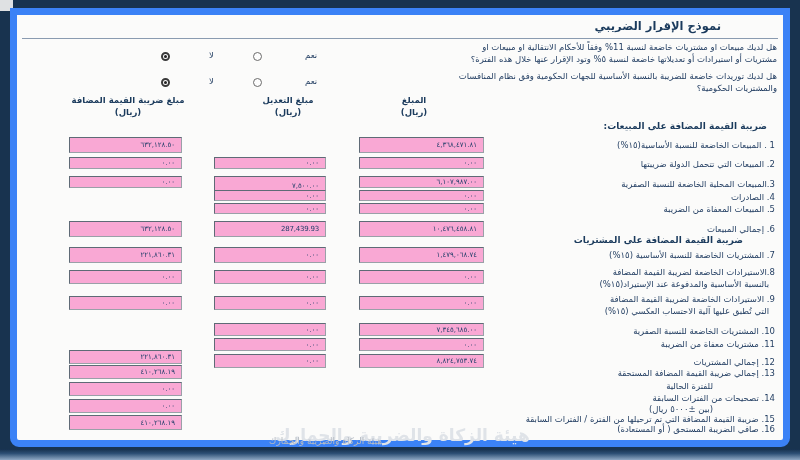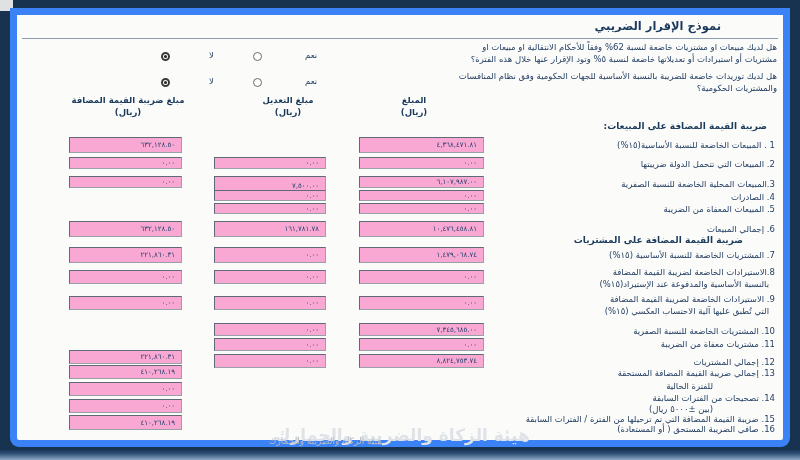--- a/index.html
+++ b/index.html
@@ -61,21 +61,21 @@
 </head>
 <body>
 
 <div class="corner-sq"></div>
 
 <div class="page">
 
   <div class="title">نموذج الإقرار الضريبي</div>
   <div class="title-rule"></div>
 
-  <div class="qline" style="top:27px">هل لديك مبيعات او مشتريات خاضعة لنسبة 62% وفقاً للأحكام الانتقالية او مبيعات او</div>
+  <div class="qline" style="top:27px">هل لديك مبيعات او مشتريات خاضعة لنسبة 11% وفقاً للأحكام الانتقالية او مبيعات او</div>
   <div class="qline" style="top:39px">مشتريات أو استيرادات أو تعديلاتها خاضعة لنسبة ٥% وتود الإقرار عنها خلال هذه الفترة؟</div>
   <div class="radio-label" style="left:288px;top:35px">نعم</div>
   <div class="radio" style="left:236px;top:37px"></div>
   <div class="radio-label" style="left:192px;top:35px">لا</div>
   <div class="radio selected" style="left:144px;top:37px"></div>
 
   <div class="qline" style="top:56px">هل لديك توريدات خاضعة للضريبة بالنسبة الأساسية للجهات الحكومية وفق نظام المنافسات</div>
   <div class="qline" style="top:68px">والمشتريات الحكومية؟</div>
   <div class="radio-label" style="left:288px;top:61px">نعم</div>
   <div class="radio" style="left:236px;top:63px"></div>
@@ -135,21 +135,21 @@
     </div>
   <div class="box col-j" style="top:188px;height:11px">
       <span class="val">٠.٠٠</span>
     </div>
 
   <div class="lbl" style="top:209px">6. إجمالي المبيعات</div>
   <div class="box col-a" style="top:206px;height:16px">
       <span class="val">١٠,٤٧٦,٤٥٨.٨١</span>
     </div>
   <div class="box col-j" style="top:206px;height:16px">
-      <span class="val">١٦١,٧٨١.٧٨</span>
+      <span class="val">287,439.93</span>
     </div>
   <div class="box col-v" style="top:206px;height:16px">
       <span class="val">٦٣٢,١٢٨.٥٠</span>
     </div>
 
   <div class="section" style="right:40px;top:220px">ضريبة القيمة المضافة على المشتريات</div>
 
   <div class="lbl" style="top:235px">7. المشتريات الخاضعة للنسبة الأساسية (١٥%)</div>
   <div class="box col-a" style="top:232px;height:16px">
       <span class="val">١,٤٧٩,٠٦٨.٧٤</span>

